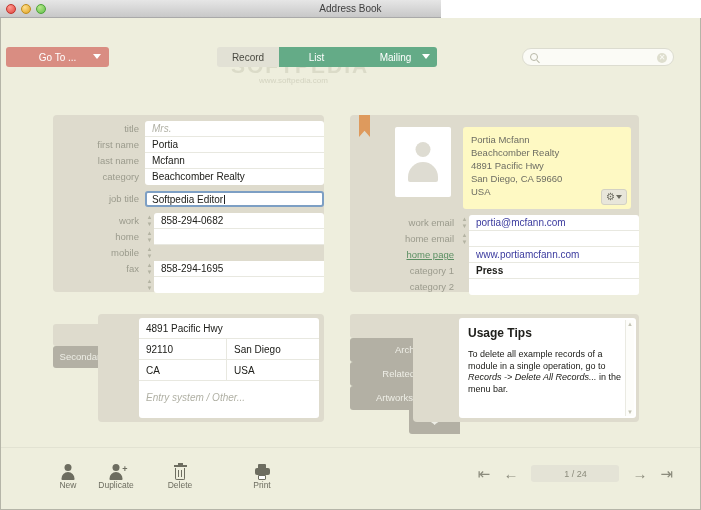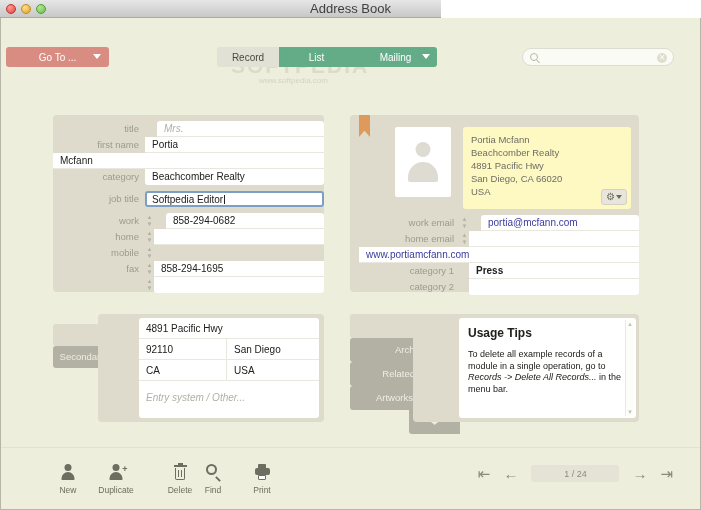--- a/index.html
+++ b/index.html
@@ -13,21 +13,21 @@
 
   
   .titlebar {
     position: absolute; left: 0; top: 0; width: 701px; height: 18px;
     background: linear-gradient(#e6e6e6, #c8c8c8);
     border-bottom: 1px solid #a9a9a9;
   }
   .titlebar-text {
     position: absolute; left: 0; top: 0; width: 701px; height: 18px;
     line-height: 18px; text-align: center;
-    font-size: 13px; color: #404040;
+    font-size: 10px; color: #404040;
   }
   .lights { position: absolute; left: 6px; top: 4px; display: flex; gap: 5px; }
   .light { width: 10px; height: 10px; border-radius: 50%; }
   .l-close { background: radial-gradient(circle at 35% 30%, #ff9c92, #e0443e); border: 1px solid #c1322c; }
   .l-min   { background: radial-gradient(circle at 35% 30%, #ffdf8c, #dea123); border: 1px solid #c08d1b; }
   .l-max   { background: radial-gradient(circle at 35% 30%, #b7e78a, #61c04b); border: 1px solid #4ca337; }
   .tb-right {
     position: absolute; right: 0; top: 0; width: 260px; height: 18px;
     background: #ffffff;
   }
@@ -118,21 +118,21 @@
     width: 9px; position: relative; color: #b3b3a2; font-size: 6px;
     line-height: 7px; text-align: center; padding-top: 1px; cursor: pointer;
   }
   .fstep span { display: block; }
   .fvalue {
     flex: 1; background: #ffffff; font-size: 10px; color: #20201c;
     line-height: 16px; padding-left: 7px;
     border-bottom: 1px solid #e8e8e0; position: relative;
   }
   .fvalue.ph { color: #b0b0a4; font-style: italic; }
-  .fvalue.first { border-radius: 3px 3px 0 0; margin-left: 12px; }
+  .fvalue.first { border-radius: 3px 3px 0 0; }
   .fvalue.last  { border-radius: 0 0 3px 3px; border-bottom: none; }
   .fvalue.focused {
     border: 2px solid #7d9fc4; border-radius: 3px;
     line-height: 13px; padding-left: 5px; background: #fff;
   }
   .caret-bar {
     display: inline-block; width: 1px; height: 9px; background: #222;
     vertical-align: -1px; margin-left: 1px;
   }
 
@@ -246,21 +246,21 @@
 
   
   .bottombar {
     position: absolute; left: 0; bottom: 0; width: 699px; height: 62px;
     border-top: 1px solid #e2e2d2;
   }
   .tool {
     position: absolute; top: 8px; width: 54px; text-align: center; cursor: pointer;
   }
   .tool-glyph { height: 24px; display: flex; align-items: flex-end; justify-content: center; }
-  .tool-label { font-size: 8.5px; color: #6d6d60; margin-top: 5px; }
+  .tool-label { font-size: 8.5px; color: #6d6d60; }
 
   .ic-person { position: relative; width: 13px; height: 16px; }
   .ic-person .h { position: absolute; left: 50%; top: 0; transform: translateX(-50%);
     width: 7px; height: 7px; border-radius: 50%; background: #6d6d60; }
   .ic-person .b { position: absolute; left: 50%; bottom: 0; transform: translateX(-50%);
     width: 13px; height: 8px; border-radius: 8px 8px 1px 1px; background: #6d6d60; }
   .ic-plus { position: absolute; right: -5px; top: 1px; font-size: 9px;
     color: #6d6d60; line-height: 9px; font-weight: bold; }
 
   .ic-trash { position: relative; width: 13px; height: 17px; }
@@ -345,20 +345,21 @@
           <div class="flabel">title</div>
           <div class="fvalue first ph">Mrs.</div>
         </div>
 
         <div class="frow">
           <div class="flabel">first name</div>
           <div class="fvalue">Portia</div>
         </div>
 
         <div class="frow">
+          <div class="flabel">last name</div>
           <div class="fvalue">Mcfann</div>
         </div>
 
         <div class="frow">
           <div class="flabel">category</div>
           <div class="fvalue last">Beachcomber Realty</div>
         </div>
 
         <div class="frow gap">
           <div class="flabel">job title</div>
@@ -419,21 +420,21 @@
         <div class="photo-person">
           <div class="pp-head"></div>
             <div class="pp-body"></div>
         </div>
       </div>
 
       <div class="addrcard">
         <div>Portia Mcfann</div>
         <div>Beachcomber Realty</div>
         <div>4891 Pacific Hwy</div>
-        <div>San Diego, CA 66020</div>
+        <div>San Diego, CA 59660</div>
         <div>USA</div>
         <div class="gear-btn">
           <span class="gear-glyph">⚙</span>
           <span class="gear-caret"></span>
         </div>
       </div>
 
       <div class="emaillist">
         <div class="frow">
           <div class="flabel-r">work email</div>
@@ -445,20 +446,21 @@
         </div>
         <div class="frow">
           <div class="flabel-r">home email</div>
           <div class="fstep">
               <span>▲</span>
               <span>▼</span>
             </div>
           <div class="fvalue mail"></div>
         </div>
         <div class="frow">
+          <div class="flabel-r link">home page</div>
           <div class="fstep"></div>
           <div class="fvalue mail">www.portiamcfann.com</div>
         </div>
         <div class="frow">
           <div class="flabel-r">category 1</div>
           <div class="fstep"></div>
           <div class="fvalue bold">Press</div>
         </div>
         <div class="frow">
           <div class="flabel-r">category 2</div>
@@ -546,29 +548,20 @@
         <div class="tool-glyph">
           <div class="ic-trash">
               <div class="hdl"></div>
               <div class="lid"></div>
               <div class="can"></div>
             </div>
         </div>
         <div class="tool-label">Delete</div>
       </div>
 
-      <div class="tool" style="left:185px">
-        <div class="tool-glyph">
-          <div class="ic-find">
-              <div class="ring"></div>
-              <div class="stick"></div>
-            </div>
-        </div>
-        <div class="tool-label">Find</div>
-      </div>
 
       <div class="tool" style="left:234px">
         <div class="tool-glyph">
           <div class="ic-print">
               <div class="top"></div>
               <div class="mid"></div>
               <div class="bot"></div>
             </div>
         </div>
         <div class="tool-label">Print</div>

